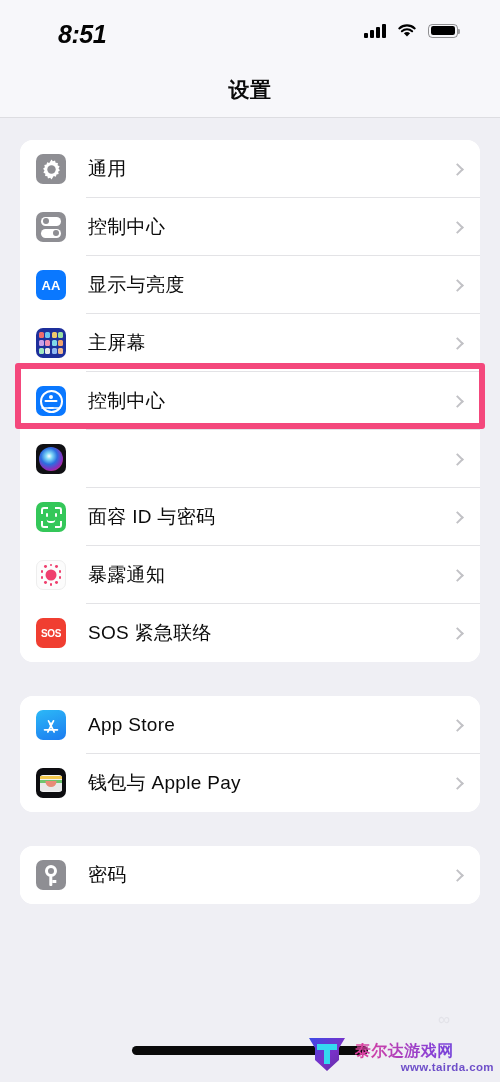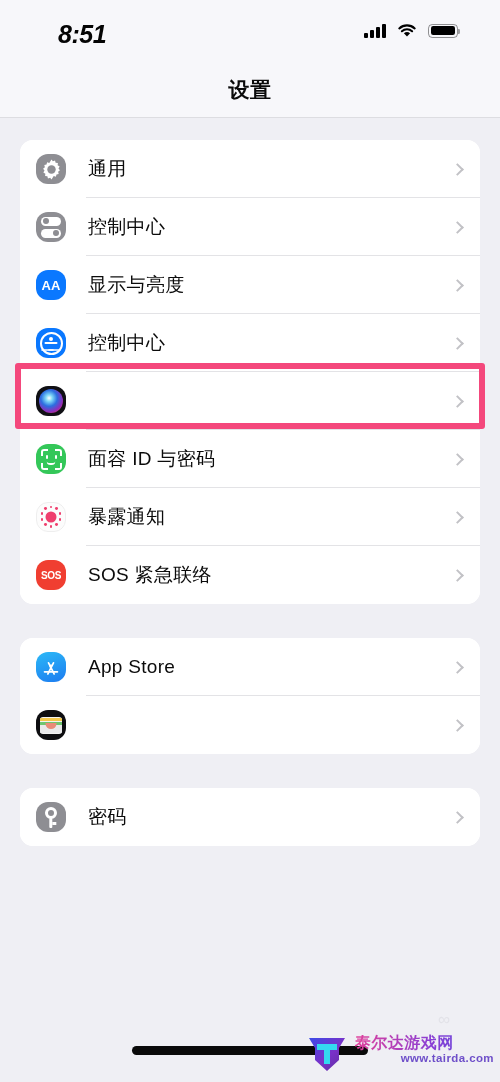--- a/index.html
+++ b/index.html
@@ -68,21 +68,21 @@
     height:58px; padding-left:16px; padding-right:18px;
     position:relative; background:#FFF;
   }
   .row .sep{
     position:absolute; left:66px; right:0; bottom:0;
     height:1px; background:#E3E3E6;
   }
   .row:last-child .sep{ display:none; }
 
   .icon{
-    width:30px; height:30px; border-radius:12px;
+    width:30px; height:30px; border-radius:7px;
     flex:0 0 30px; position:relative;
     display:flex; align-items:center; justify-content:center;
     overflow:hidden;
   }
   .label{
     margin-left:22px; font-size:19px; color:#0B0B0B;
     letter-spacing:.3px; white-space:nowrap;
   }
   .chev{
     margin-left:auto; width:9px; height:9px;
@@ -190,21 +190,21 @@
   
   .home-ind{
     position:absolute; left:50%; transform:translateX(-50%);
     bottom:27px; width:236px; height:9px;
     background:#0A0A0A; border-radius:6px; z-index:40;
   }
 
   
   .watermark{
     position:absolute; right:6px; bottom:8px;
-    display:flex; align-items:flex-start; gap:6px; z-index:45;
+    display:flex; align-items:flex-end; gap:6px; z-index:45;
   }
   .wm-logo{ width:44px; height:40px; }
   .wm-text{ display:flex; flex-direction:column; line-height:1.15; }
   .wm-cn{ font-size:16px; font-weight:700;
     background:linear-gradient(90deg,#E0409B 0%,#8A3FD4 55%,#4E4BE0 100%);
     -webkit-background-clip:text; background-clip:text; color:transparent;
     letter-spacing:.5px; }
   .wm-url{ font-size:11.5px; font-weight:700; color:#6E4FC9; letter-spacing:.4px;margin-left:46px; }
 
   .ghost{
@@ -271,20 +271,41 @@
 
     <div class="row">
       <div class="icon ic-display">
         <span>AA</span>
       </div>
       <div class="label">显示与亮度</div>
       <div class="chev"></div>
       <div class="sep"></div>
     </div>
 
+    <div class="row">
+      <div class="icon ic-home">
+        <div class="appgrid">
+          <b style="background:#F06B6B"></b>
+            <b style="background:#6BC4F0"></b>
+            <b style="background:#F0C96B"></b>
+            <b style="background:#9BE0A0"></b>
+          <b style="background:#C9A0E8"></b>
+            <b style="background:#F28FB0"></b>
+            <b style="background:#7FD8E8"></b>
+            <b style="background:#F0A36B"></b>
+          <b style="background:#A0E8C0"></b>
+            <b style="background:#E8E8E8"></b>
+            <b style="background:#8FB8F2"></b>
+            <b style="background:#F2B88F"></b>
+        </div>
+      </div>
+      <div class="label">主屏幕</div>
+      <div class="chev"></div>
+      <div class="sep"></div>
+    </div>
 
     <div class="row">
       <div class="icon ic-access">
         <div class="acc-circle"></div>
       </div>
       <div class="label">控制中心</div>
       <div class="chev"></div>
       <div class="sep"></div>
     </div>
 
@@ -367,20 +388,21 @@
 
     <div class="row">
       <div class="icon ic-wallet">
         <div class="wal">
             <span class="s1"></span>
             <span class="s2"></span>
             <span class="s3"></span>
             <span class="pocket"></span>
           </div>
       </div>
+      <div class="label">钱包与 Apple Pay</div>
       <div class="chev"></div>
 
     </div>
 
   </div>
   <div class="spacer"></div>
 
   <div class="group">
     <div class="row">
       <div class="icon ic-passwords">

